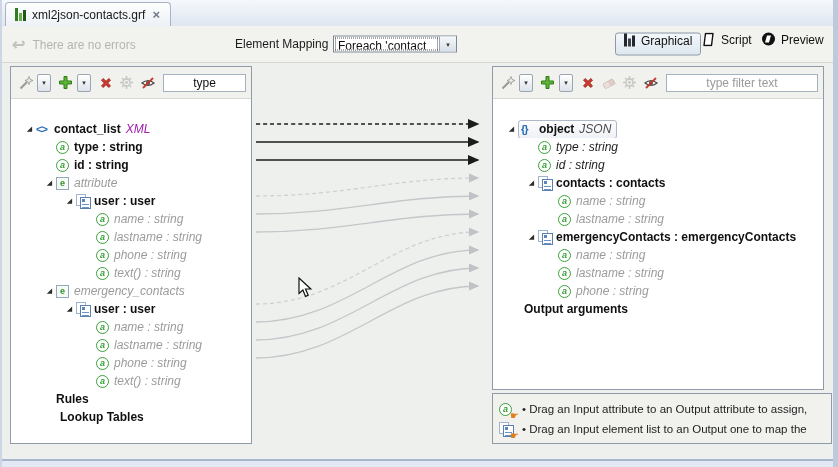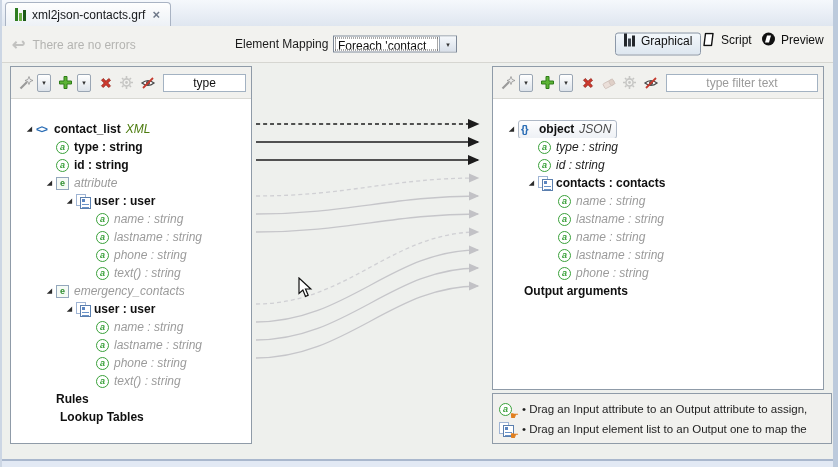--- a/index.html
+++ b/index.html
@@ -51,21 +51,21 @@
   .tree{padding-top:21px;}
   .trow{display:flex;align-items:center;height:18px;white-space:nowrap;overflow:hidden;}
   .exp{width:13px;flex:none;font-size:7px;color:#2b2b2b;display:inline-flex;align-items:center;justify-content:center;}
   .spc{width:13px;flex:none;}
   .tico{width:18px;flex:none;display:inline-flex;align-items:center;}
   .lbl{font-size:12px;color:#111;}
   .lbl.bold,.lbl.root,.lbl.section{font-weight:bold;color:#101010;}
   .lbl.muted{font-style:italic;color:#9b9b9b;}
   .lbl.italic-dark{font-style:italic;color:#1e1e1e;}
   .sfx{font-style:italic;margin-left:5px;font-size:12px;}
-  .sfx.XML{color:#4d7c0f;} .sfx.JSON{color:#4a4a4a;}
+  .sfx.XML{color:#a21caf;} .sfx.JSON{color:#4a4a4a;}
   .selbox{display:inline-flex;align-items:center;border:1px solid #aeb8c6;border-radius:3px;background:linear-gradient(#fdfdfe,#eef1f5);padding:0 5px 0 2px;height:17px;}
   .selbox .tico{width:18px;}
   
   .ico-attr{width:11px;height:11px;border:1px solid #3aa13a;border-radius:50%;color:#3aa13a;font-size:9px;font-weight:bold;font-style:italic;display:inline-flex;align-items:center;justify-content:center;background:#fff;line-height:1;}
   .ico-el{width:11px;height:11px;box-sizing:content-box;border:1px solid #94a7bc;color:#2f8f2f;font-weight:bold;font-size:9px;display:inline-flex;align-items:center;justify-content:center;background:#f5faf5;line-height:1;}
   .ico-ellist{position:relative;width:15px;height:14px;display:inline-block;}
   .ico-ellist .pgb{position:absolute;left:0;top:0;width:8px;height:10px;background:#fff;border:1px solid #9fb4d4;}
   .ico-ellist .pgf{position:absolute;left:4px;top:3px;width:9px;height:10px;background:#fff;border:1px solid #5b7fae;}
   .ico-ellist .pgf::before{content:"";position:absolute;left:1px;top:1px;width:3px;height:3px;background:#5b85c0;}
   .ico-ellist .pgf::after{content:"";position:absolute;left:1px;top:6px;right:1px;height:4px;background:repeating-linear-gradient(#6a93c8 0 1px,transparent 1px 3px);}
@@ -407,20 +407,30 @@
             </span>
             <span class="lbl muted">name : string</span>
           </div>
           <div class="trow" style="padding-left: 52px;">
             <span class="spc"></span>
             <span class="tico">
               <span class="ico-attr">a</span>
             </span>
             <span class="lbl muted">lastname : string</span>
           </div>
+          <div class="trow" style="padding-left: 32px;">
+            <span class="exp">◢</span>
+            <span class="tico">
+              <span class="ico-ellist">
+                <span class="pgb"></span>
+                <span class="pgf"></span>
+              </span>
+            </span>
+            <span class="lbl bold">emergencyContacts : emergencyContacts</span>
+          </div>
           <div class="trow" style="padding-left: 52px;">
             <span class="spc"></span>
             <span class="tico">
               <span class="ico-attr">a</span>
             </span>
             <span class="lbl muted">name : string</span>
           </div>
           <div class="trow" style="padding-left: 52px;">
             <span class="spc"></span>
             <span class="tico">

